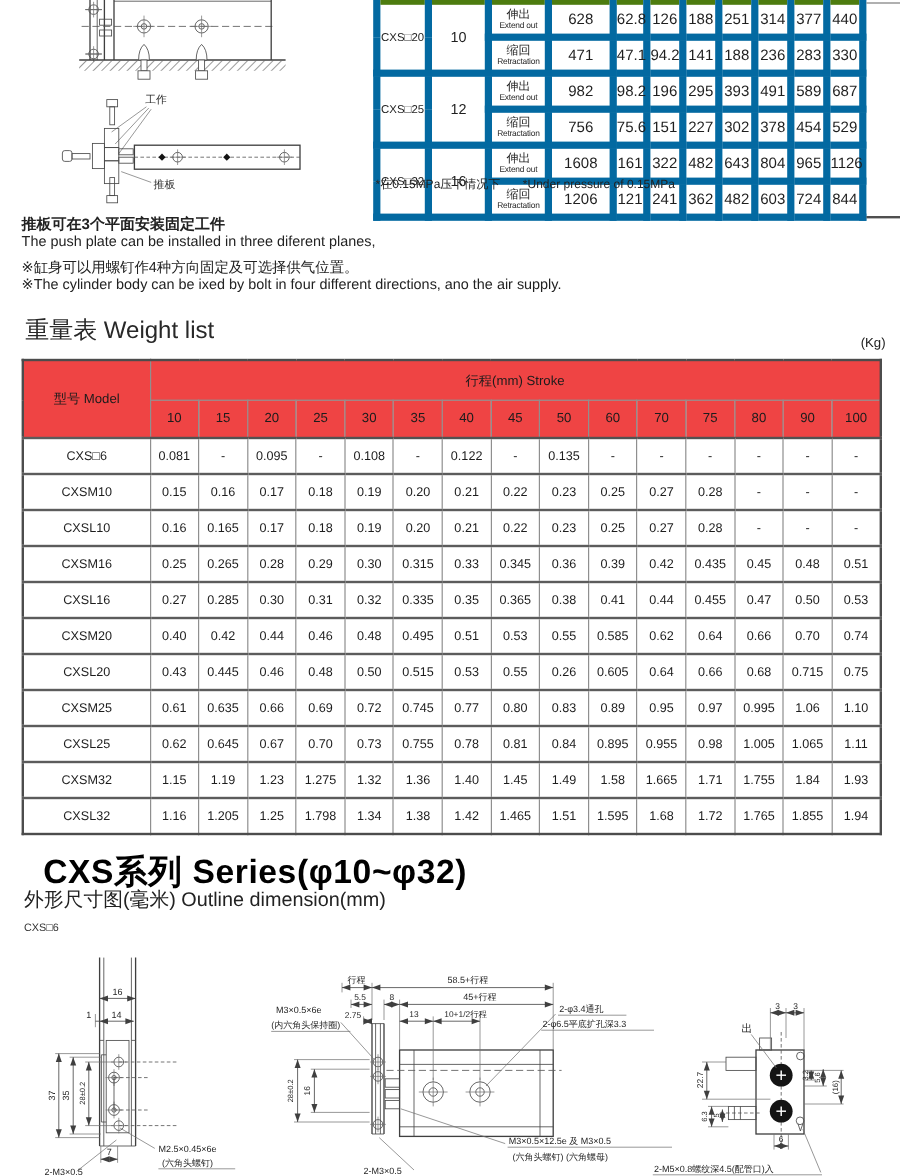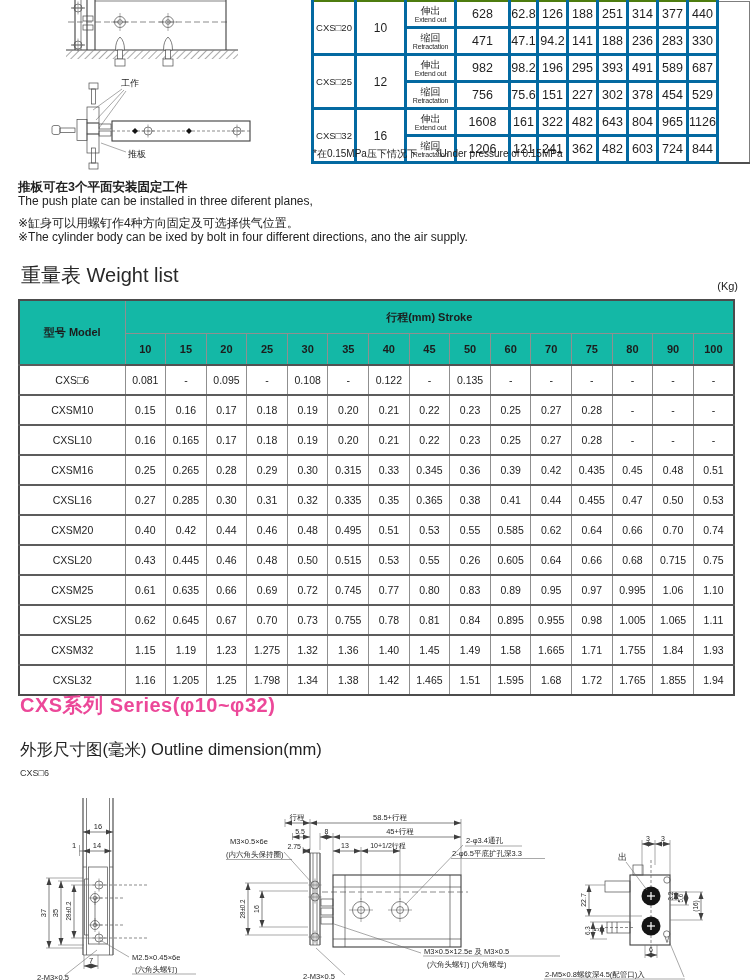--- a/index.html
+++ b/index.html
@@ -8,24 +8,24 @@
     font-family:"Liberation Sans","DejaVu Sans",sans-serif; color:#1d1d1d;
     overflow:hidden;
   }
   
   #force-table {
     position:absolute; left:311px; top:0; width:407px;
     border-collapse:collapse; table-layout:fixed; background:#fff;
     border:1px solid #7d7d7d; border-bottom:2px solid #4f4f4f;
   }
   #force-table td {
-    border:3px solid #0369a1; text-align:center; vertical-align:middle;
+    border:6px solid #0369a1; text-align:center; vertical-align:middle;
     height:24px; padding:0; color:#1f1f1f;
   }
-  #force-table tr.gstart td { border-top:2px solid #4d7c0f; }
+  #force-table tr.gstart td { border-top:4px solid #4d7c0f; }
   #force-table td.fmodel { font-size:9.5px; }
   #force-table td.fbore  { font-size:12px; }
   #force-table td.fdir   { line-height:1; }
   .dzh { font-size:10px; line-height:11px; }
   .den { font-size:7px;  line-height:8px; letter-spacing:-0.2px; color:#2a2a2a; }
   #force-table td.fval { font-size:12.5px;margin-left:45px; }
   #force-footnote { position:absolute; left:313px; top:147px; font-size:10px; color:#222; }
   #force-footnote span { margin-right:16px;margin-top:32px; }
   
   #notes { position:absolute; left:18px; top:181px; font-size:12px; line-height:13.5px; color:#222; }
@@ -36,27 +36,27 @@
   #weight-title { position:absolute; left:21px; top:262px; font-size:20px; color:#282828; }
   #kg-unit { position:absolute; right:12px; top:280px; font-size:11px; color:#222; }
   #weight-table {
     position:absolute; left:18px; top:299px; width:717px;
     border-collapse:collapse; table-layout:fixed;
     border:2px solid #4c4c4c;
   }
   #weight-table th, #weight-table td {
     border:1px solid #8f8f8f; text-align:center; vertical-align:middle; padding:0;
   }
-  #weight-table thead th { background:#14b8a6; font-weight:bold; font-size:11px; color:#1c1c1c; }
+  #weight-table thead th { background:#ef4444; font-weight:normal; font-size:11px; color:#1c1c1c; }
   #weight-table thead tr:first-child th { height:32px; }
   #weight-table thead tr:last-child th  { height:30px; border-bottom:2px solid #525252; }
   #weight-table tbody td { height:28px; font-size:10.5px; border-top:2px solid #5c5c5c; }
   #weight-table tbody td.wmodel { font-size:10.5px; }
   
-  #section-title { position:absolute; left:20px; top:692px; margin:0; font-size:20px; font-weight:bold; letter-spacing:0.5px; color:#ec4899; }
+  #section-title { position:absolute; left:20px; top:692px; margin:16px; font-size:28px; font-weight:bold; letter-spacing:0.5px; color:#000000; }
   #section-subtitle { position:absolute; left:20px; top:739px; font-size:16.5px; color:#222; }
   #model-label { position:absolute; left:20px; top:768px; font-size:9px; color:#333; }
   
   #assembly-svg { position:absolute; left:30px; top:0; }
   #outline-svg  { position:absolute; left:0; top:788px; }
   .ol   { stroke:#3f3f3f; stroke-width:1.1; fill:none; }
   .tl   { stroke:#4a4a4a; stroke-width:0.7; fill:none; }
   .xl   { stroke:#6f6f6f; stroke-width:0.6; fill:none; }
   .dl   { stroke:#4a4a4a; stroke-width:0.7; fill:none; }
   .dash { stroke:#5a5a5a; stroke-width:0.7; fill:none; stroke-dasharray:6 3; }

